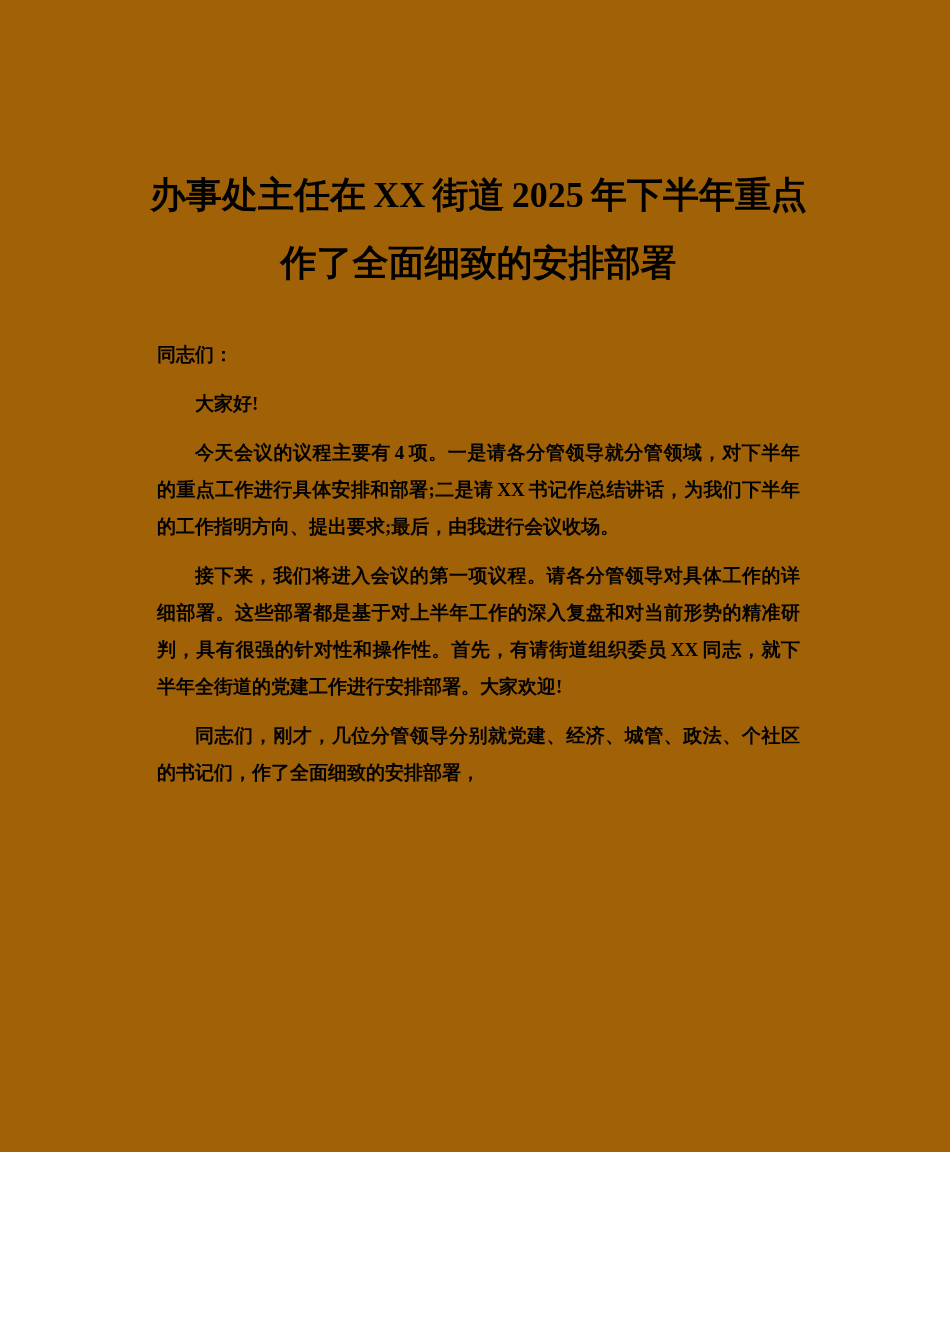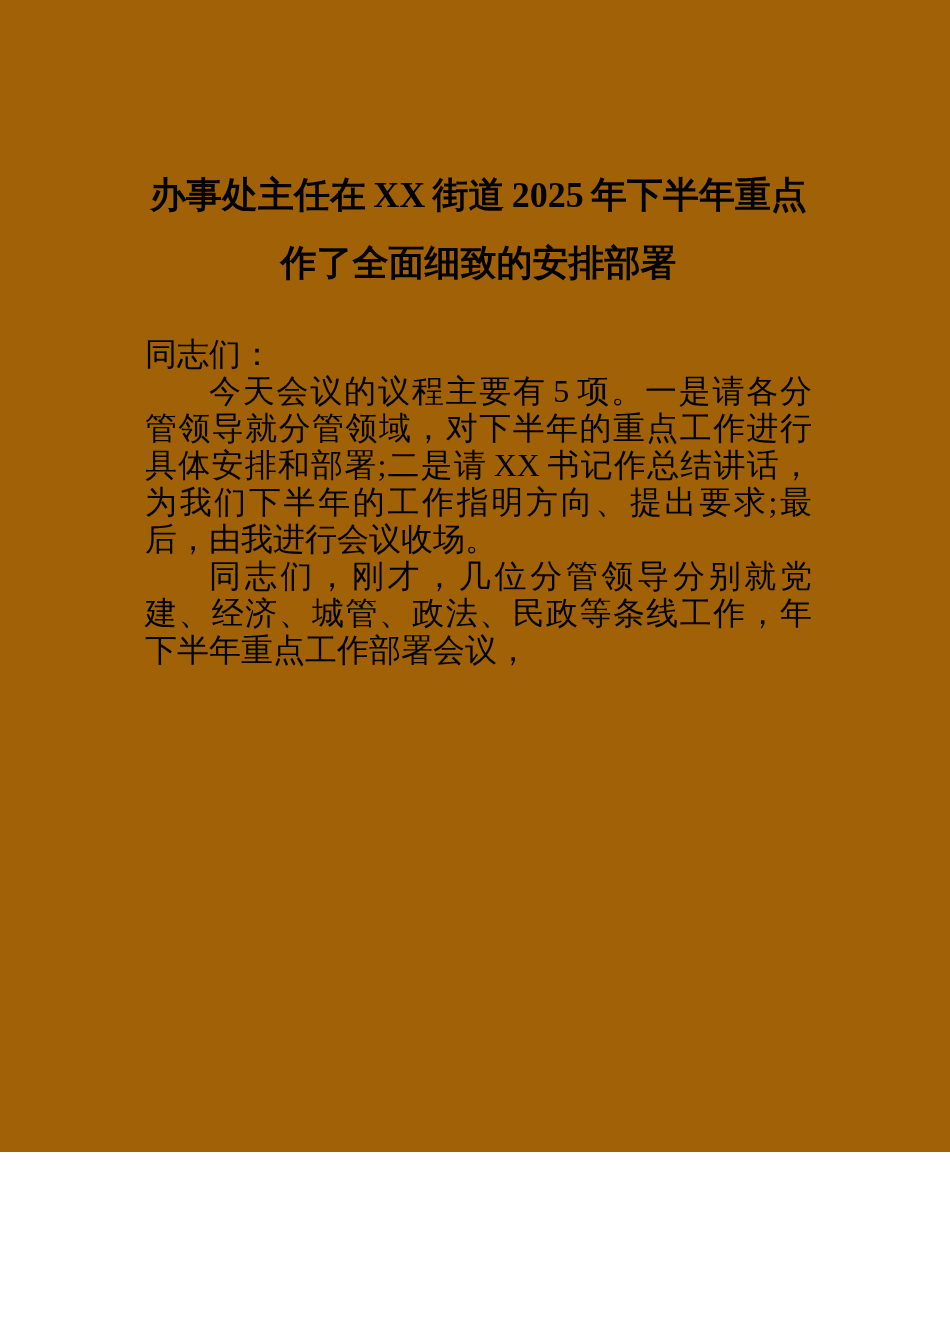--- a/index.html
+++ b/index.html
@@ -23,26 +23,27 @@
     font-size: 36px;
     line-height: 68px;
     font-weight: 700;
     text-align: center;
     margin: 0 0 39px 0;
   }
   .doc-title .title-line {
     display: block;
   }
   .doc-body p {
-    margin: 0;
-    font-size: 32px;
+    margin: 12px;
+    font-size: 19px;
     line-height: 37px;
     text-align: justify;
     text-justify: inter-ideograph;
     word-break: break-all;
+    font-weight: bold;
   }
   .doc-body p.indent {
     text-indent: 2em;
   }
   .page-number {
     position: absolute;
     top: 1190px;
     left: 0;
     width: 100%;
     text-align: center;
@@ -56,20 +57,22 @@
 <div class="page">
   <div class="doc">
 
     <h1 class="doc-title">
       <span class="title-line">办事处主任在 XX 街道 2025 年下半年重点</span>
       <span class="title-line">作了全面细致的安排部署</span>
     </h1>
 
     <div class="doc-body">
       <p>同志们：</p>
-      <p class="indent">今天会议的议程主要有 5 项。一是请各分管领导就分管领域，对下半年的重点工作进行具体安排和部署;二是请 XX 书记作总结讲话，为我们下半年的工作指明方向、提出要求;最后，由我进行会议收场。</p>
-      <p class="indent">同志们，刚才，几位分管领导分别就党建、经济、城管、政法、民政等条线工作，年下半年重点工作部署会议，</p>
+      <p class="indent">大家好!</p>
+      <p class="indent">今天会议的议程主要有 4 项。一是请各分管领导就分管领域，对下半年的重点工作进行具体安排和部署;二是请 XX 书记作总结讲话，为我们下半年的工作指明方向、提出要求;最后，由我进行会议收场。</p>
+      <p class="indent">接下来，我们将进入会议的第一项议程。请各分管领导对具体工作的详细部署。这些部署都是基于对上半年工作的深入复盘和对当前形势的精准研判，具有很强的针对性和操作性。首先，有请街道组织委员 XX 同志，就下半年全街道的党建工作进行安排部署。大家欢迎!</p>
+      <p class="indent">同志们，刚才，几位分管领导分别就党建、经济、城管、政法、个社区的书记们，作了全面细致的安排部署，</p>
     </div>
 
   </div>
 
   <div class="page-number">1</div>
 </div>
 
 </body></html>

